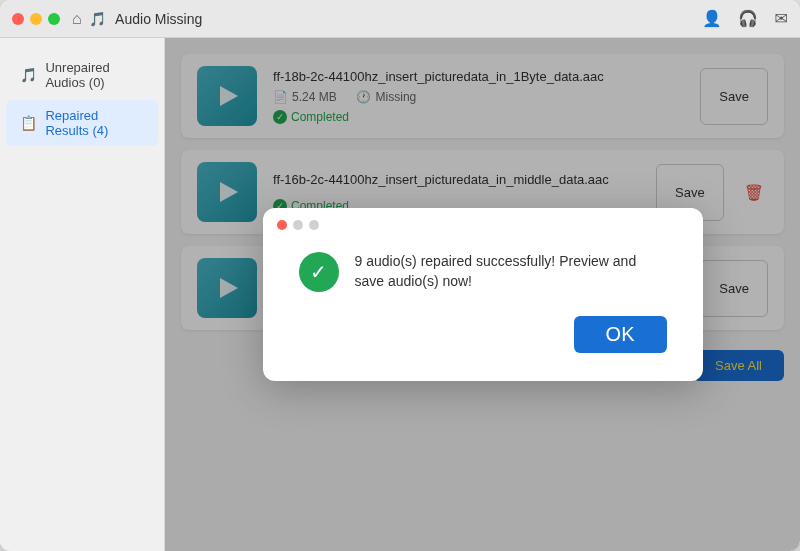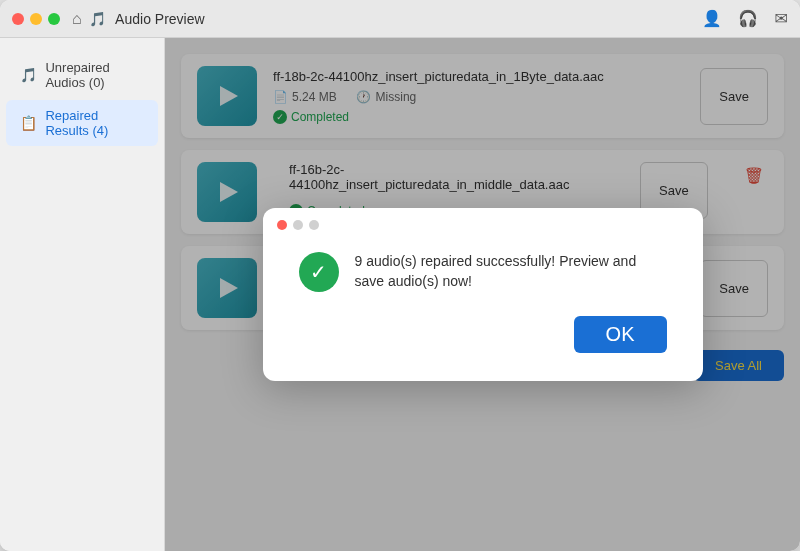--- a/index.html
+++ b/index.html
@@ -299,41 +299,41 @@
       font-weight: 500;
     }
 
     
     .audio-item-middle {
       background: #fff;
       border-radius: 8px;
       padding: 12px 16px;
       margin-bottom: 12px;
       display: flex;
-      align-items: flex-start;
-      gap: 32px;
+      align-items: center;
+      gap: 16px;
       box-shadow: 0 1px 3px rgba(0,0,0,0.08);
       position: relative;
     }
   </style>
 </head>
 <body>
 
 <div class="window">
 
   <div class="title-bar">
     <div class="traffic-lights">
       <div class="traffic-light tl-red"></div>
       <div class="traffic-light tl-yellow"></div>
       <div class="traffic-light tl-green"></div>
     </div>
     <div class="title-bar-nav">
       <span class="title-bar-icon">⌂</span>
       <span class="title-bar-icon" style="font-size:14px;">🎵</span>
-      <span class="title-bar-title">Audio Preview</span>
+      <span class="title-bar-title">Audio Missing</span>
     </div>
     <div class="title-bar-right">
       <span class="title-bar-nav-icon">👤</span>
       <span class="title-bar-nav-icon">🎧</span>
       <span class="title-bar-nav-icon">✉</span>
     </div>
   </div>
 
   <div class="app-body">
 

